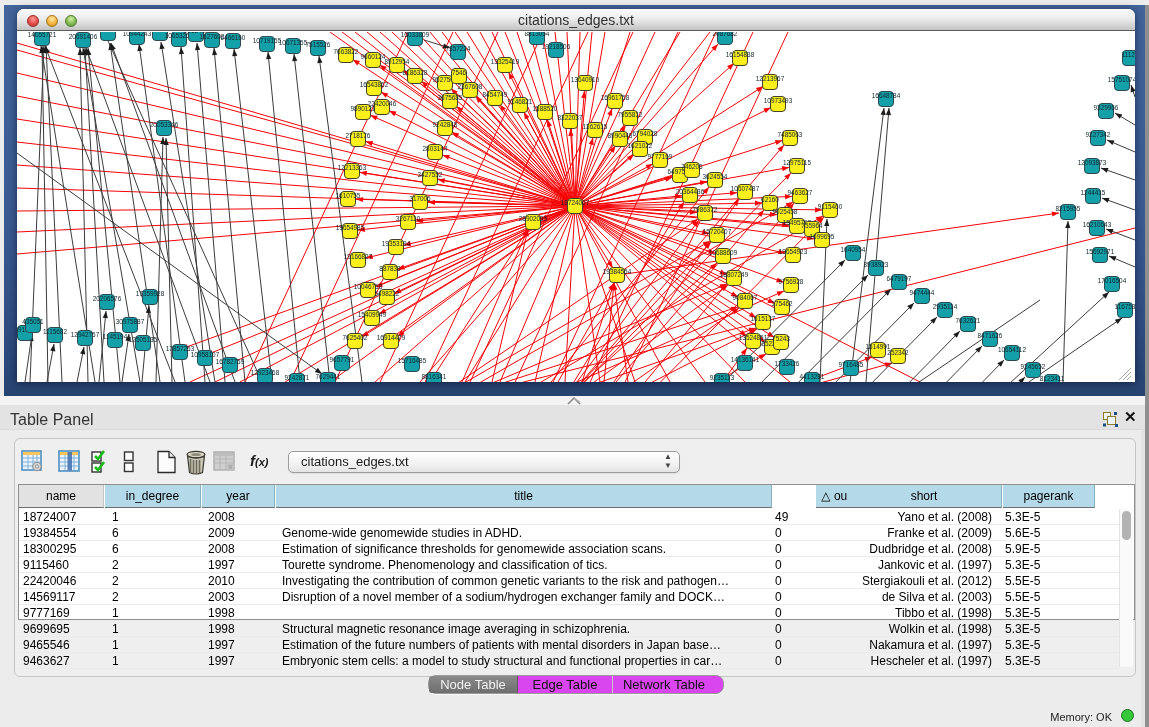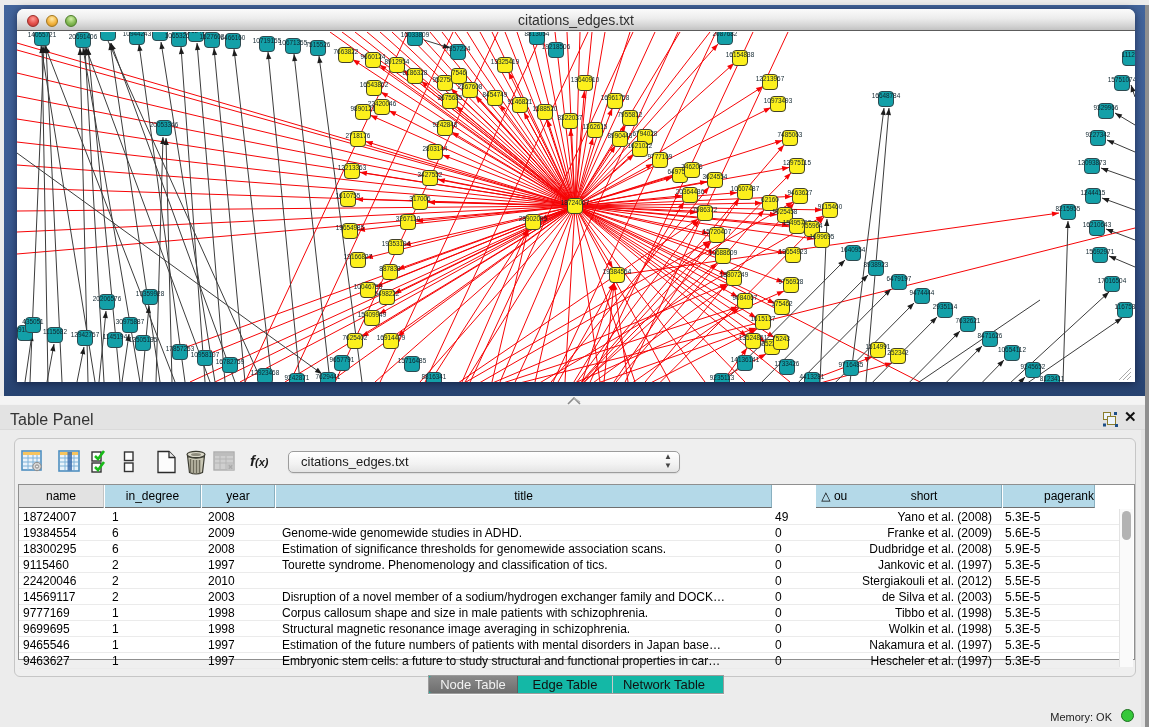--- a/index.html
+++ b/index.html
@@ -41,41 +41,41 @@
 #toolbar { position:absolute; left:0; top:0; width:100%; height:44px; }
 .ticon { position:absolute; top:11px; }
 #combo { position:absolute; left:273px; top:12px; width:392px; height:22px;
   border:1px solid #9c9c9c; border-radius:5px;
   background:linear-gradient(180deg,#ffffff 0%,#f2f2f2 60%,#e4e4e4 100%);
   font-size:13px; color:#1a1a1a; line-height:20px; padding-left:12px;
   box-shadow:0 1px 1px rgba(0,0,0,.08); }
 #combo .ud { position:absolute; right:7px; top:0px; font-size:8px; color:#444; line-height:9px; text-align:center;}
 
 
-#tbl { position:absolute; left:3px; top:45px; width:1117px; height:176px;
+#tbl { position:absolute; left:3px; top:45px; width:1117px; height:136px;
   background:#fff; border:1px solid #8f8f8f; font-size:12px; }
 .th { position:absolute; top:0; height:23px; background:#b4d9e8;
   border-right:1px solid #89b0c0; text-align:center; line-height:23px; color:#000;
   border-bottom:1px solid #6f6f6f; }
 .tr { position:relative; height:16px; line-height:16px; white-space:nowrap; border-bottom:1px solid #ebebeb;}
 .tr div { position:absolute; top:0; overflow:hidden; }
 .c0 { left:4px;    width:80px; }
 .c1 { left:93px;   width:90px; }
 .c2 { left:189px;  width:70px; }
 .c3 { left:263px;  width:490px; }
 .c4 { left:756px;  width:70px; }
 .c5 { left:825px;  width:148px; text-align:right; }
 .c6 { left:986px;  width:90px; }
 #rowwrap { position:absolute; left:0; top:24px; width:1100px; }
 #vscroll { position:absolute; right:1px; top:24px; width:14px; height:158px; background:#fafafa; border-left:1px solid #e3e3e3;}
 #vthumb { position:absolute; left:2px; top:2px; width:9px; height:29px; background:#b3b3b3; border-radius:5px;}
 
 
 #tabs { left:428px; top:675px; width:296px; height:19px; border:1px solid #9b9b9b;
-  border-radius:0; background:#14b8a6; box-shadow:0 1px 0 rgba(255,255,255,.7);}
+  border-radius:8px; background:#d946ef; box-shadow:0 1px 0 rgba(255,255,255,.7);}
 #tabs .seg { position:absolute; top:0; height:17px; line-height:17px; text-align:center;
   font-size:13px; color:#111; }
 #seg1 { left:0; width:89px; background:linear-gradient(180deg,#8a8a8a,#6e6e6e);
   color:#f2f2f2 !important; border-radius:3px 0 0 3px; border-right:1px solid #5f5f5f;}
 #seg2 { left:90px; width:92px; }
 #seg3 { left:183px; width:103px; border-left:1px solid #c9c9c9; }
 
 #memory { left:0px; top:703px; width:1140px; height:24px; }
 #memory .txt { position:absolute; right:28px; top:8px; font-size:11px; color:#222; }
 #memory .dot { position:absolute; right:6px; top:6px; width:13px; height:13px;
@@ -603,21 +603,21 @@
     <div class="ticon" style="left:235px; top:13px; width:30px; font-size:15px; color:#1c1c1c; font-style:italic; font-weight:bold;">f<span style="font-size:11px">(x)</span></div>
     <div id="combo">citations_edges.txt<div class="ud">▲<br>▼</div></div>
   </div>
   <div id="tbl">
     <div class="th" style="left:0; width:85px; background:#e2e2e2; border-right:1px solid #c4c4c4;">name</div>
     <div class="th" style="left:86px; width:96px;">in_degree</div>
     <div class="th" style="left:183px; width:73px;">year</div>
     <div class="th" style="left:257px; width:496px;">title</div>
     <div class="th" style="left:771px; width:73px;margin-left:26px;">△ out_de…</div>
     <div class="th" style="left:828px; width:155px;">short</div>
-    <div class="th" style="left:984px; width:92px;text-align:right;">pagerank</div>
+    <div class="th" style="left:984px; width:92px;">pagerank</div>
     <div id="rowwrap">
 <div class="tr">
           <div class="c0">18724007</div>
           <div class="c1">1</div>
           <div class="c2">2008</div>
           <div class="c4">49</div>
           <div class="c5">Yano et al. (2008)</div>
           <div class="c6">5.3E-5</div>
         </div>
 <div class="tr">
@@ -644,38 +644,38 @@
           <div class="c2">1997</div>
           <div class="c3">Tourette syndrome. Phenomenology and classification of tics.</div>
           <div class="c4">0</div>
           <div class="c5">Jankovic et al. (1997)</div>
           <div class="c6">5.3E-5</div>
         </div>
 <div class="tr">
           <div class="c0">22420046</div>
           <div class="c1">2</div>
           <div class="c2">2010</div>
+          <div class="c3">Investigating the contribution of common genetic variants to the risk and pathogen…</div>
           <div class="c4">0</div>
           <div class="c5">Stergiakouli et al. (2012)</div>
           <div class="c6">5.5E-5</div>
         </div>
 <div class="tr">
           <div class="c0">14569117</div>
           <div class="c1">2</div>
           <div class="c2">2003</div>
           <div class="c3">Disruption of a novel member of a sodium/hydrogen exchanger family and DOCK…</div>
           <div class="c4">0</div>
           <div class="c5">de Silva et al. (2003)</div>
           <div class="c6">5.5E-5</div>
         </div>
 <div class="tr">
           <div class="c0">9777169</div>
           <div class="c1">1</div>
           <div class="c2">1998</div>
-          <div class="c3">Corpus callosum shape and size in male patients with schizophrenia.</div>
           <div class="c4">0</div>
           <div class="c5">Tibbo et al. (1998)</div>
           <div class="c6">5.3E-5</div>
         </div>
 <div class="tr">
           <div class="c0">9699695</div>
           <div class="c1">1</div>
           <div class="c2">1998</div>
           <div class="c3">Structural magnetic resonance image averaging in schizophrenia.</div>
           <div class="c4">0</div>
@@ -688,21 +688,21 @@
           <div class="c2">1997</div>
           <div class="c3">Estimation of the future numbers of patients with mental disorders in Japan base…</div>
           <div class="c4">0</div>
           <div class="c5">Nakamura et al. (1997)</div>
           <div class="c6">5.3E-5</div>
         </div>
 <div class="tr">
           <div class="c0">9463627</div>
           <div class="c1">1</div>
           <div class="c2">1997</div>
-          <div class="c3">Embryonic stem cells: a future to study structural and functional properties in car…</div>
+          <div class="c3">Embryonic stem cells: a model to study structural and functional properties in car…</div>
           <div class="c4">0</div>
           <div class="c5">Hescheler et al. (1997)</div>
           <div class="c6">5.3E-5</div>
         </div>
     </div>
     <div id="vscroll">
         <div id="vthumb"></div>
       </div>
   </div>
 </div>

